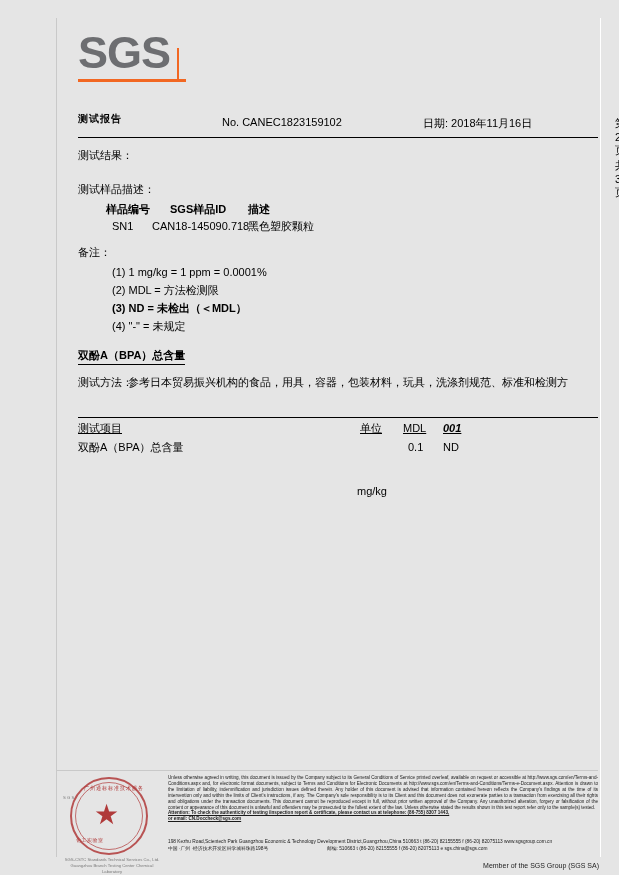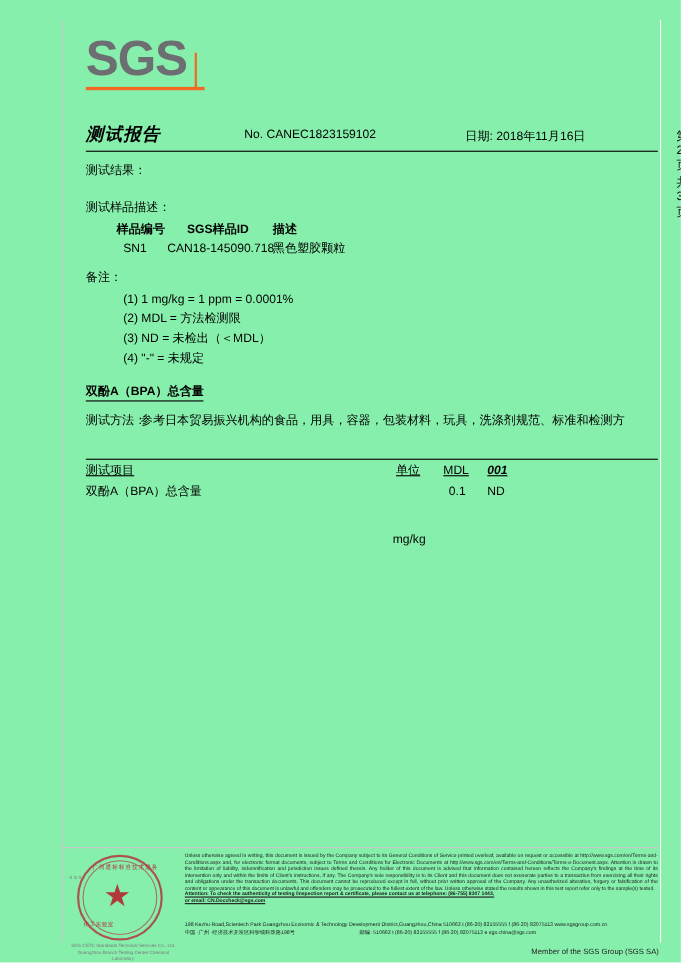--- a/index.html
+++ b/index.html
@@ -8,21 +8,21 @@
     background: #ffffff;
   }
   body {
     font-family: "Liberation Sans", sans-serif;
     color: #000;
   }
   .page {
     position: relative;
     width: 619px;
     height: 875px;
-    background: #86efac;
+    background: #e5e5e5;
     overflow: hidden;
     box-sizing: border-box;
   }
   
   .left-rule {
     position: absolute;
     left: 56px;
     top: 18px;
     width: 1px;
     height: 839px;
@@ -75,24 +75,23 @@
     position: absolute;
     left: 78px;
     top: 112px;
     width: 520px;
     height: 24px;
   }
   .doc-title {
     position: absolute;
     left: 0;
     top: 0;
-    font-size: 16px;
+    font-size: 10px;
     font-weight: bold;
     letter-spacing: 1px;
-    font-style: italic;
   }
   .doc-no {
     position: absolute;
     left: 144px;
     top: 4px;
     font-size: 11px;
   }
   .doc-date {
     position: absolute;
     left: 345px;
@@ -130,21 +129,21 @@
   .st-h1 { left: 106px; top: 202px; font-weight: bold; }
   .st-h2 { left: 170px; top: 202px; font-weight: bold; }
   .st-h3 { left: 248px; top: 202px; font-weight: bold; }
   .st-c1 { left: 112px; top: 219px; }
   .st-c2 { left: 152px; top: 219px; }
   .st-c3 { left: 248px; top: 219px; }
 
   .notes-label { left: 78px; top: 245px; }
   .note-1 { left: 112px; top: 265px; }
   .note-2 { left: 112px; top: 283px; }
-  .note-3 { left: 112px; top: 301px; }
+  .note-3 { left: 112px; top: 301px; font-weight: bold; }
   .note-4 { left: 112px; top: 319px; }
 
   .section-title {
     position: absolute;
     left: 78px;
     top: 348px;
     font-size: 11px;
     font-weight: bold;
     border-bottom: 1px solid #000;
     padding-bottom: 1px;

